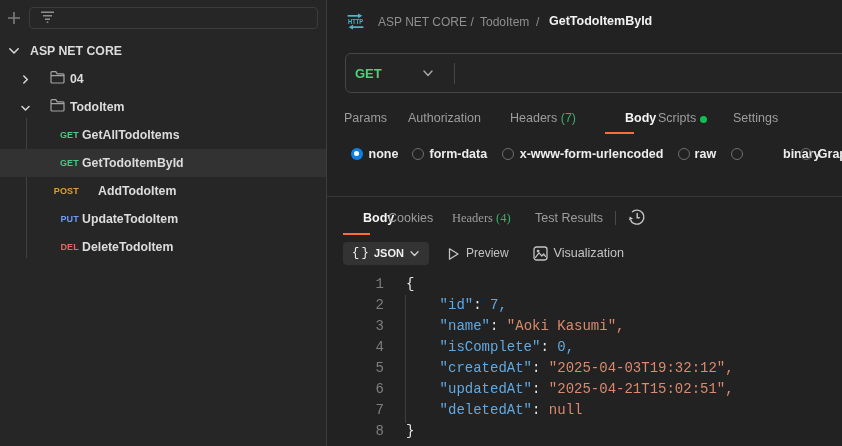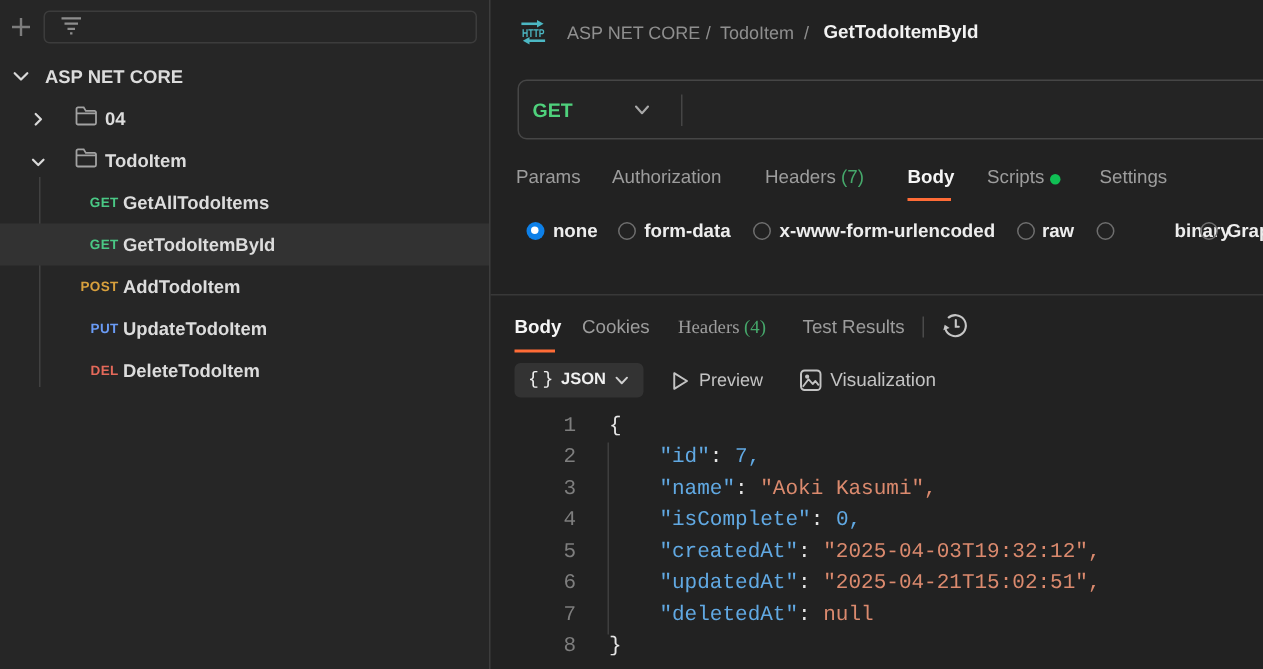--- a/index.html
+++ b/index.html
@@ -15,21 +15,21 @@
   .itemtxt { position:absolute; font-size:12.3px; font-weight:600; color:#dcdcdc; top:50%; transform:translateY(-50%); white-space:nowrap; }
   .method { position:absolute; left:40px; width:39px; text-align:right; font-size:9px; font-weight:700; top:50%; transform:translateY(-50%); letter-spacing:.2px; }
   .m-get { color:#4ac885; }
   .m-post { color:#d8a03d; }
   .m-put { color:#6a9bf5; }
   .m-del { color:#e4695a; }
   #guideline { position:absolute; left:26px; top:118px; width:1px; height:140px; background:#414141; }
   
   .gray { color:#8f8f8f; }
   .tab { position:absolute; font-size:12.5px; color:#9d9d9d; white-space:nowrap; }
-  .tabactive { color:#f5f5f5; font-weight:700; }
+  .tabactive { color:#f5f5f5; font-weight:700;margin-left:20px; }
   .radiolbl { position:absolute; font-size:12.5px; font-weight:600; color:#ededed; white-space:nowrap; }
   .radio { position:absolute; width:12px; height:12px; border-radius:50%; border:1px solid #6e6e6e; }
   .radiosel { background:#0d80e8; border:none; }
   .radiosel::after { content:""; position:absolute; left:3.5px; top:3.5px; width:5px; height:5px; border-radius:50%; background:#fff; }
   
   .code { font-family:"Liberation Mono", monospace; font-size:14px; line-height:21px; white-space:pre; }
   .k { color:#61a9e3; }
   .s { color:#db8a6e; }
   .p { color:#e6e6e6; }
 </style>
@@ -78,21 +78,21 @@
     <div class="row" style="top:121px;">
       <span class="method m-get">GET</span>
         <span class="itemtxt" style="left:82px;">GetAllTodoItems</span>
     </div>
     <div class="row rowsel" style="top:149px;">
       <span class="method m-get">GET</span>
         <span class="itemtxt" style="left:82px;">GetTodoItemById</span>
     </div>
     <div class="row" style="top:177px;">
       <span class="method m-post">POST</span>
-        <span class="itemtxt" style="left:82px;">AddTodoItem</span>
+        <span class="itemtxt" style="left:98px;">AddTodoItem</span>
     </div>
     <div class="row" style="top:205px;">
       <span class="method m-put">PUT</span>
         <span class="itemtxt" style="left:82px;">UpdateTodoItem</span>
     </div>
     <div class="row" style="top:233px;">
       <span class="method m-del">DEL</span>
         <span class="itemtxt" style="left:82px;">DeleteTodoItem</span>
     </div>
   </div>

